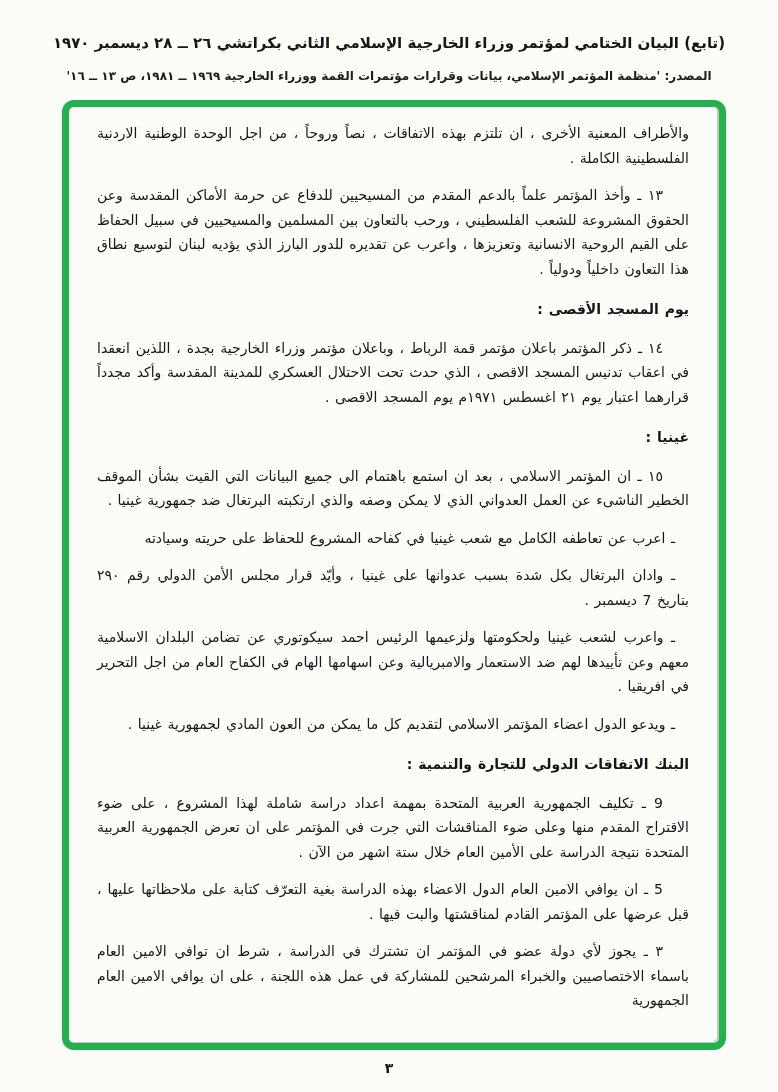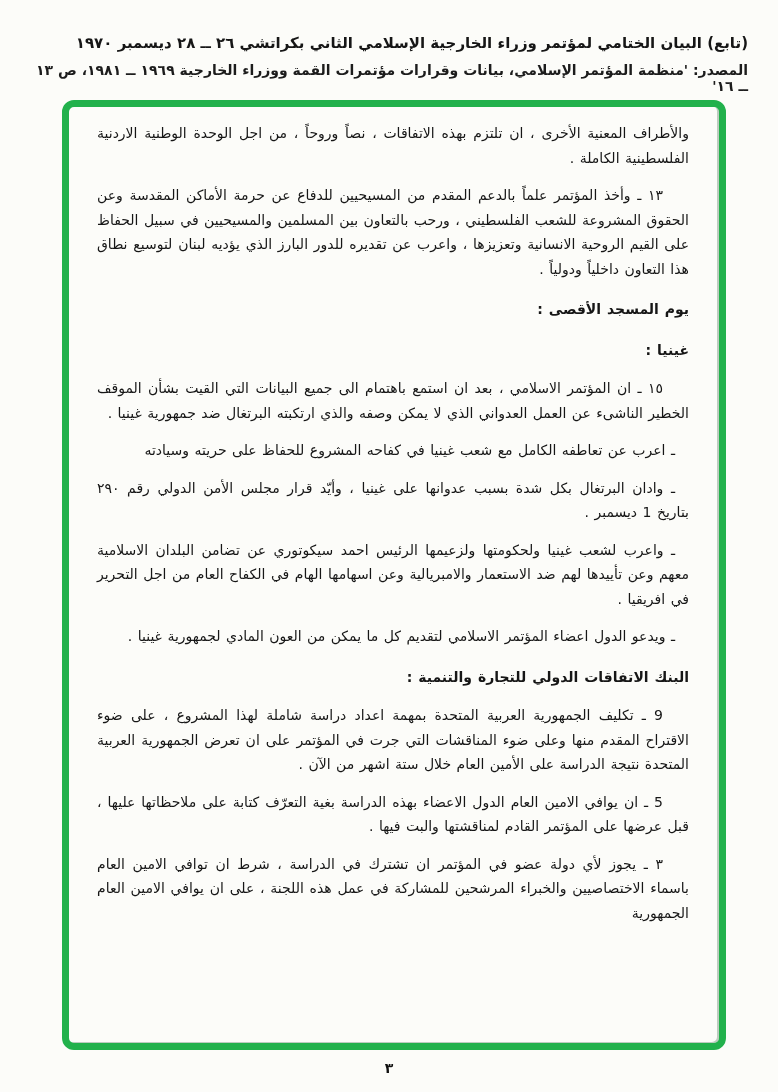--- a/index.html
+++ b/index.html
@@ -16,30 +16,31 @@
     font-family: "DejaVu Sans", sans-serif;
     color: #161616;
     direction: rtl;
     overflow: hidden;
   }
   .header {
     position: absolute;
     top: 32px;
     left: 30px;
     right: 30px;
+    text-align: center;
   }
   .header-title {
     font-size: 15px;
     font-weight: bold;
     letter-spacing: 0;
     line-height: 1.5;
   }
   .header-source {
-    margin-top: 7px;
-    font-size: 14px;
+    margin-top: 14px;
+    font-size: 12px;
     font-weight: bold;
     color: #1c1c1c;
   }
   .content-box {
     position: absolute;
     left: 62px;
     top: 100px;
     width: 664px;
     height: 950px;
     box-sizing: border-box;
@@ -95,24 +96,25 @@
   <div class="header">
     <div class="header-title">(تابع) البيان الختامي لمؤتمر وزراء الخارجية الإسلامي الثاني بكراتشي ٢٦ ــ ٢٨ ديسمبر ١٩٧٠</div>
     <div class="header-source">المصدر: 'منظمة المؤتمر الإسلامي، بيانات وقرارات مؤتمرات القمة ووزراء الخارجية ١٩٦٩ ــ ١٩٨١، ص ١٣ ــ ١٦'</div>
   </div>
 
   <div class="content-box" style="border-color: rgb(34, 177, 76);">
     <div class="blocks">
         <div class="block paragraph no-indent">والأطراف المعنية الأخرى ، ان تلتزم بهذه الاتفاقات ، نصاً وروحاً ، من اجل الوحدة الوطنية الاردنية الفلسطينية الكاملة .</div>
         <div class="block paragraph">١٣ ـ وأخذ المؤتمر علماً بالدعم المقدم من المسيحيين للدفاع عن حرمة الأماكن المقدسة وعن الحقوق المشروعة للشعب الفلسطيني ، ورحب بالتعاون بين المسلمين والمسيحيين في سبيل الحفاظ على القيم الروحية الانسانية وتعزيزها ، واعرب عن تقديره للدور البارز الذي يؤديه لبنان لتوسيع نطاق هذا التعاون داخلياً ودولياً .</div>
         <div class="block heading">يوم المسجد الأقصى :</div>
+        <div class="block paragraph">١٤ ـ ذكر المؤتمر باعلان مؤتمر قمة الرباط ، وباعلان مؤتمر وزراء الخارجية بجدة ، اللذين انعقدا في اعقاب تدنيس المسجد الاقصى ، الذي حدث تحت الاحتلال العسكري للمدينة المقدسة وأكد مجدداً قرارهما اعتبار يوم ٢١ اغسطس ١٩٧١م يوم المسجد الاقصى .</div>
         <div class="block heading">غينيا :</div>
         <div class="block paragraph">١٥ ـ ان المؤتمر الاسلامي ، بعد ان استمع باهتمام الى جميع البيانات التي القيت بشأن الموقف الخطير الناشىء عن العمل العدواني الذي لا يمكن وصفه والذي ارتكبته البرتغال ضد جمهورية غينيا .</div>
         <div class="block list-item">ـ اعرب عن تعاطفه الكامل مع شعب غينيا في كفاحه المشروع للحفاظ على حريته وسيادته</div>
-        <div class="block list-item">ـ وادان البرتغال بكل شدة بسبب عدوانها على غينيا ، وأيّد قرار مجلس الأمن الدولي رقم ٢٩٠ بتاريخ 1 ديسمبر .</div>
+        <div class="block list-item">ـ وادان البرتغال بكل شدة بسبب عدوانها على غينيا ، وأيّد قرار مجلس الأمن الدولي رقم ٢٩٠ بتاريخ 7 ديسمبر .</div>
         <div class="block list-item">ـ واعرب لشعب غينيا ولحكومتها ولزعيمها الرئيس احمد سيكوتوري عن تضامن البلدان الاسلامية معهم وعن تأييدها لهم ضد الاستعمار والامبريالية وعن اسهامها الهام في الكفاح العام من اجل التحرير في افريقيا .</div>
         <div class="block list-item">ـ ويدعو الدول اعضاء المؤتمر الاسلامي لتقديم كل ما يمكن من العون المادي لجمهورية غينيا .</div>
         <div class="block heading">البنك الاتفاقات الدولي للتجارة والتنمية :</div>
         <div class="block paragraph">9 ـ تكليف الجمهورية العربية المتحدة بمهمة اعداد دراسة شاملة لهذا المشروع ، على ضوء الاقتراح المقدم منها وعلى ضوء المناقشات التي جرت في المؤتمر على ان تعرض الجمهورية العربية المتحدة نتيجة الدراسة على الأمين العام خلال ستة اشهر من الآن .</div>
         <div class="block paragraph">5 ـ ان يوافي الامين العام الدول الاعضاء بهذه الدراسة بغية التعرّف كتابة على ملاحظاتها عليها ، قبل عرضها على المؤتمر القادم لمناقشتها والبت فيها .</div>
         <div class="block paragraph">٣ ـ يجوز لأي دولة عضو في المؤتمر ان تشترك في الدراسة ، شرط ان توافي الامين العام باسماء الاختصاصيين والخبراء المرشحين للمشاركة في عمل هذه اللجنة ، على ان يوافي الامين العام الجمهورية</div>
       </div>
   </div>
 
   <div class="page-number">٣</div>

